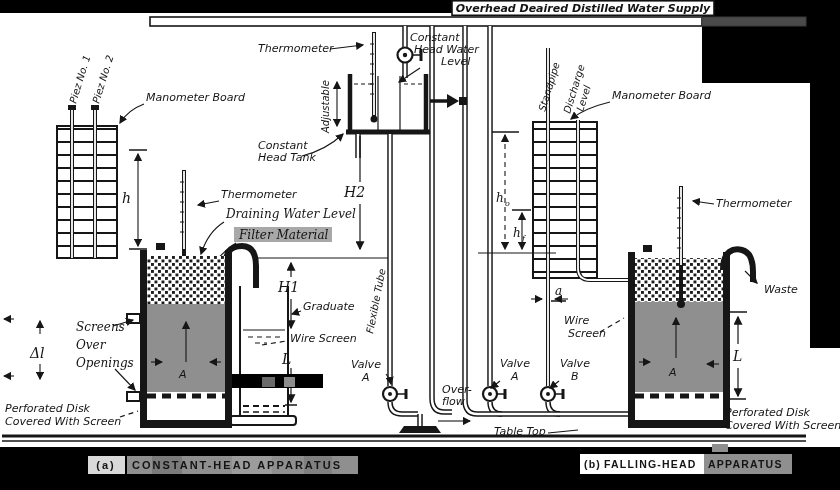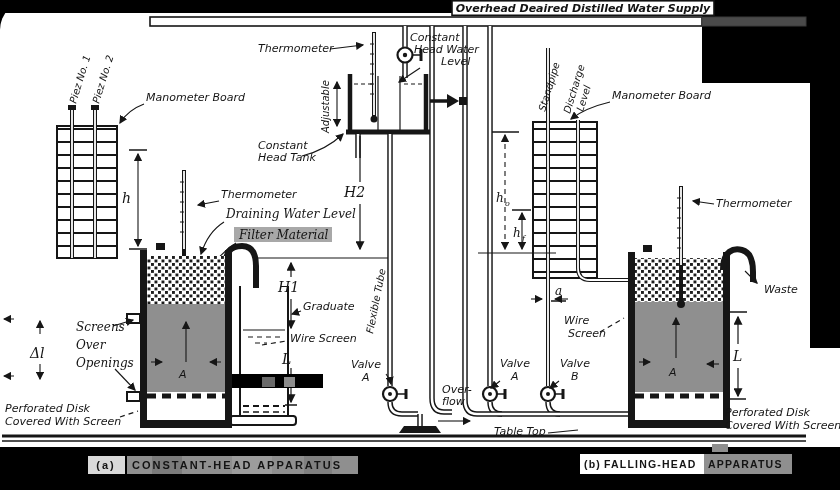--- a/index.html
+++ b/index.html
@@ -1,16 +1,16 @@
 <!DOCTYPE html>
 <html><head>
 <meta charset="utf-8">
 <style>
   html,body{margin:0;padding:0;background:#000;}
-  .stage{position:relative;width:840px;height:490px;background:#000;overflow:hidden;border-radius:30px;}
+  .stage{position:relative;width:840px;height:490px;background:#000;overflow:hidden;}
   svg{position:absolute;left:0;top:0;}
   .po{stroke:#161616;stroke-width:5.5;fill:none;}
   .pi{stroke:#ffffff;stroke-width:2.6;fill:none;}
   .to{stroke:#161616;stroke-width:4;fill:none;}
   .ti{stroke:#ffffff;stroke-width:1.8;fill:none;}
   .thick{stroke:#161616;stroke-width:6;fill:none;}
   .thin{stroke:#161616;stroke-width:1.2;fill:none;}
   .tick{stroke:#161616;stroke-width:1.5;fill:none;}
   .lead{stroke:#161616;stroke-width:1.1;fill:none;}
   .dash{stroke:#161616;stroke-width:1.2;fill:none;stroke-dasharray:5 4;}

